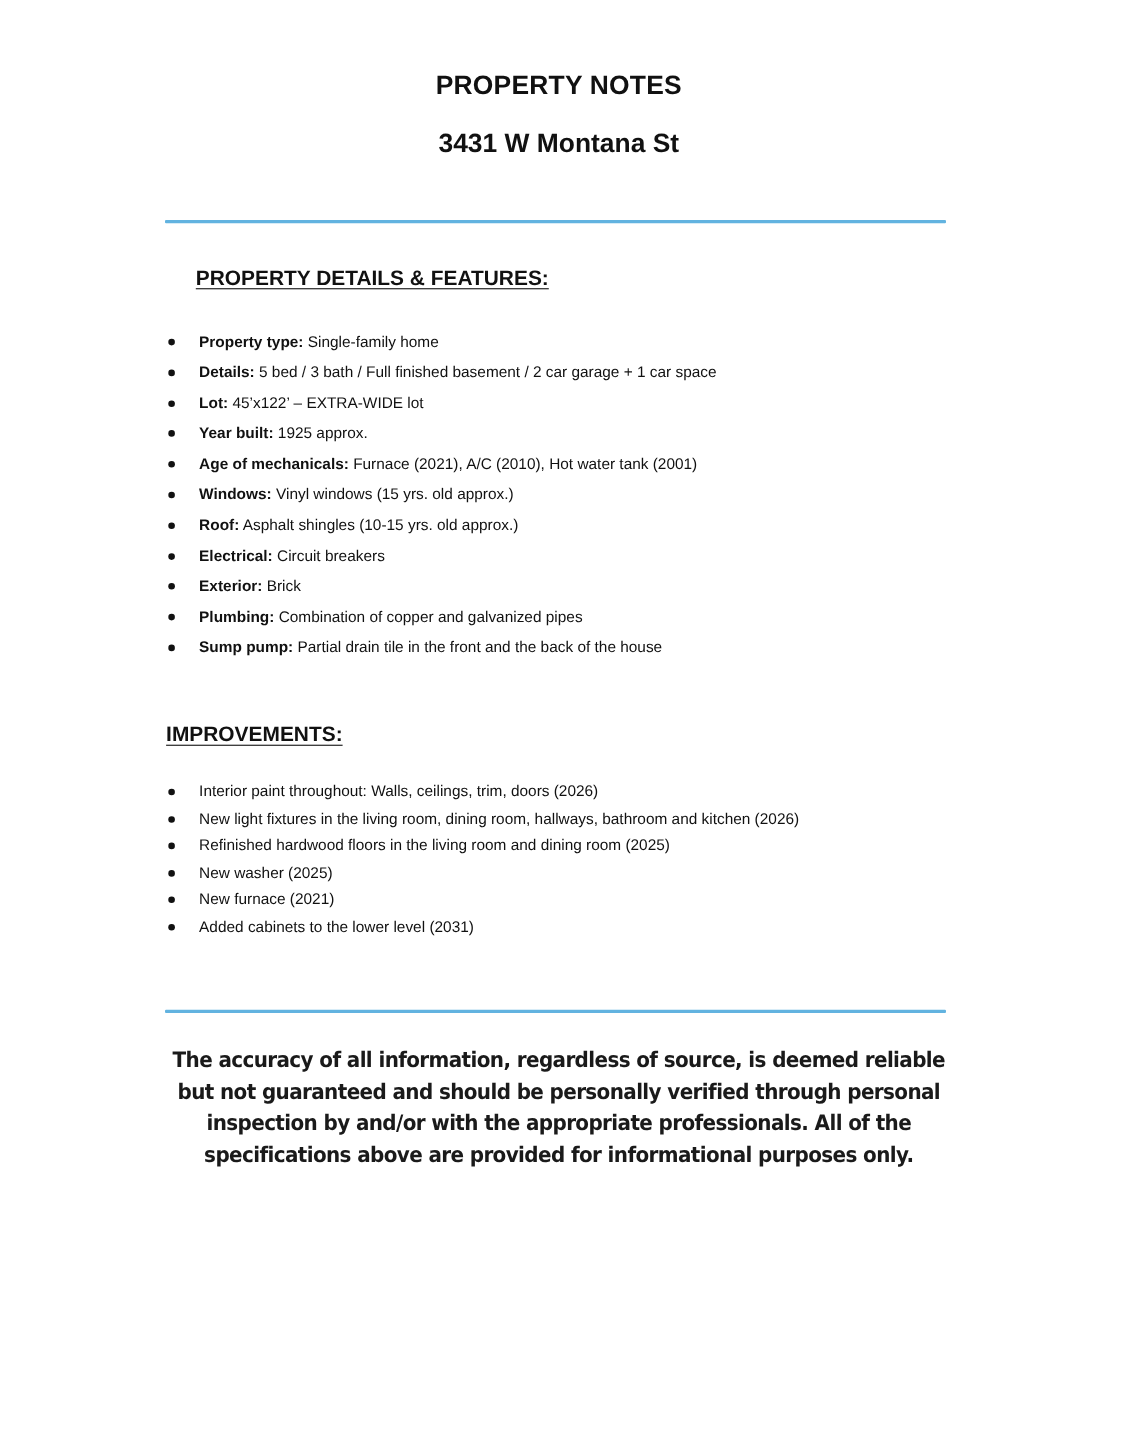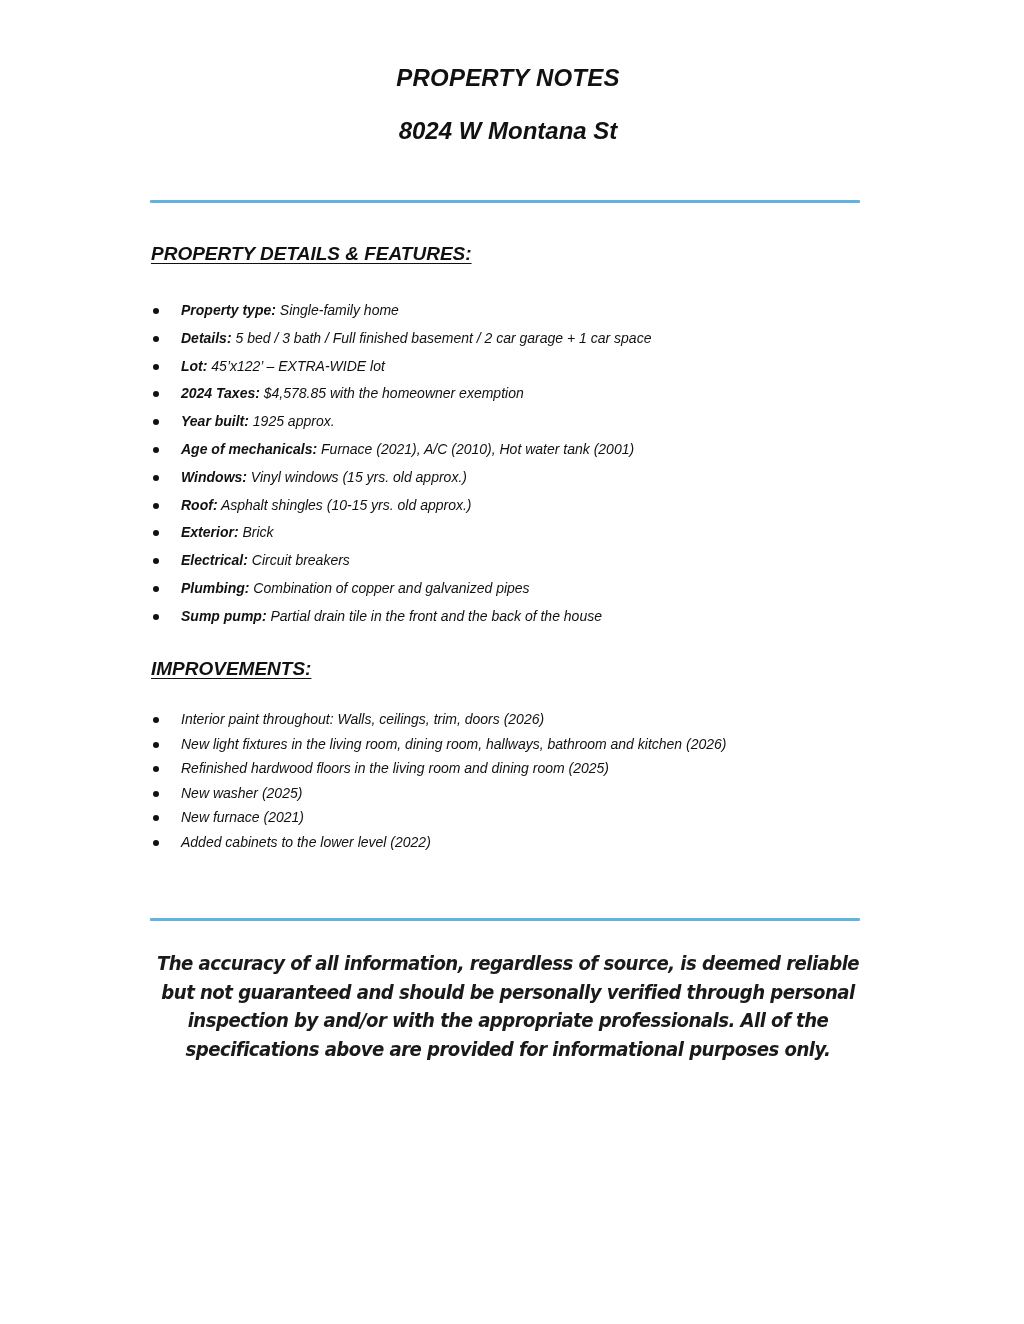--- a/index.html
+++ b/index.html
@@ -13,21 +13,20 @@
       position: relative;
       overflow: hidden;
       color: #111111;
       font-family: "Liberation Sans", sans-serif;
     }
     .page {
       position: absolute;
       left: 0; top: 0;
       width: 1024px;
       height: 1324px;
-      font-style: italic;
     }
     .doc-title {
       position: absolute;
       left: 0; width: 1016px;
       top: 64px;
       text-align: center;
       font-weight: bold;
       font-size: 24px;
       letter-spacing: 0.2px;
     }
@@ -52,21 +51,21 @@
     .divider.bottom { top: 918px; }
 
     .section-heading {
       position: absolute;
       left: 151px;
       font-weight: bold;
       font-size: 19px;
       text-decoration: underline;
       text-underline-offset: 3px;
     }
-    .section-heading.features { top: 243px; }
+    .section-heading.features { top: 243px; margin-left: 27px; }
     .section-heading.improvements { top: 658px; }
 
     ul.bullets {
       position: absolute;
       left: 151px;
       margin: 0;
       padding: 0;
       list-style: none;
       font-size: 14px;
     }
@@ -108,50 +107,49 @@
     }
   </style>
 </head>
 <body>
 
 <div class="page">
 
   <div class="doc-title">PROPERTY NOTES</div>
 
   <div class="address">
-    <div>8024 W Montana St</div>
+    <div>3431 W Montana St</div>
   </div>
 
   <div class="divider top"></div>
 
   <div class="section-heading features">PROPERTY DETAILS &amp; FEATURES:</div>
 
   <ul class="bullets features-list">
     <li><span class="label">Property type:</span><span> Single-family home</span></li>
     <li><span class="label">Details:</span><span> 5 bed / 3 bath / Full finished basement / 2 car garage + 1 car space</span></li>
     <li><span class="label">Lot:</span><span> 45’x122’ – EXTRA-WIDE lot</span></li>
-    <li><span class="label">2024 Taxes:</span><span> $4,578.85 with the homeowner exemption</span></li>
     <li><span class="label">Year built:</span><span> 1925 approx.</span></li>
     <li><span class="label">Age of mechanicals:</span><span> Furnace (2021), A/C (2010), Hot water tank (2001)</span></li>
     <li><span class="label">Windows:</span><span> Vinyl windows (15 yrs. old approx.)</span></li>
     <li><span class="label">Roof:</span><span> Asphalt shingles (10-15 yrs. old approx.)</span></li>
+    <li><span class="label">Electrical:</span><span> Circuit breakers</span></li>
     <li><span class="label">Exterior:</span><span> Brick</span></li>
-    <li><span class="label">Electrical:</span><span> Circuit breakers</span></li>
     <li><span class="label">Plumbing:</span><span> Combination of copper and galvanized pipes</span></li>
     <li><span class="label">Sump pump:</span><span> Partial drain tile in the front and the back of the house</span></li>
   </ul>
 
   <div class="section-heading improvements">IMPROVEMENTS:</div>
 
   <ul class="bullets improvements-list">
     <li>Interior paint throughout: Walls, ceilings, trim, doors (2026)</li>
     <li>New light fixtures in the living room, dining room, hallways, bathroom and kitchen (2026)</li>
     <li>Refinished hardwood floors in the living room and dining room (2025)</li>
     <li>New washer (2025)</li>
     <li>New furnace (2021)</li>
-    <li>Added cabinets to the lower level (2022)</li>
+    <li>Added cabinets to the lower level (2031)</li>
   </ul>
 
   <div class="divider bottom"></div>
 
   <div class="disclaimer">The accuracy of all information, regardless of source, is deemed reliable but not guaranteed and should be personally verified through personal inspection by and/or with the appropriate professionals. All of the specifications above are provided for informational purposes only.</div>
 
 </div>
 
 </body></html>

